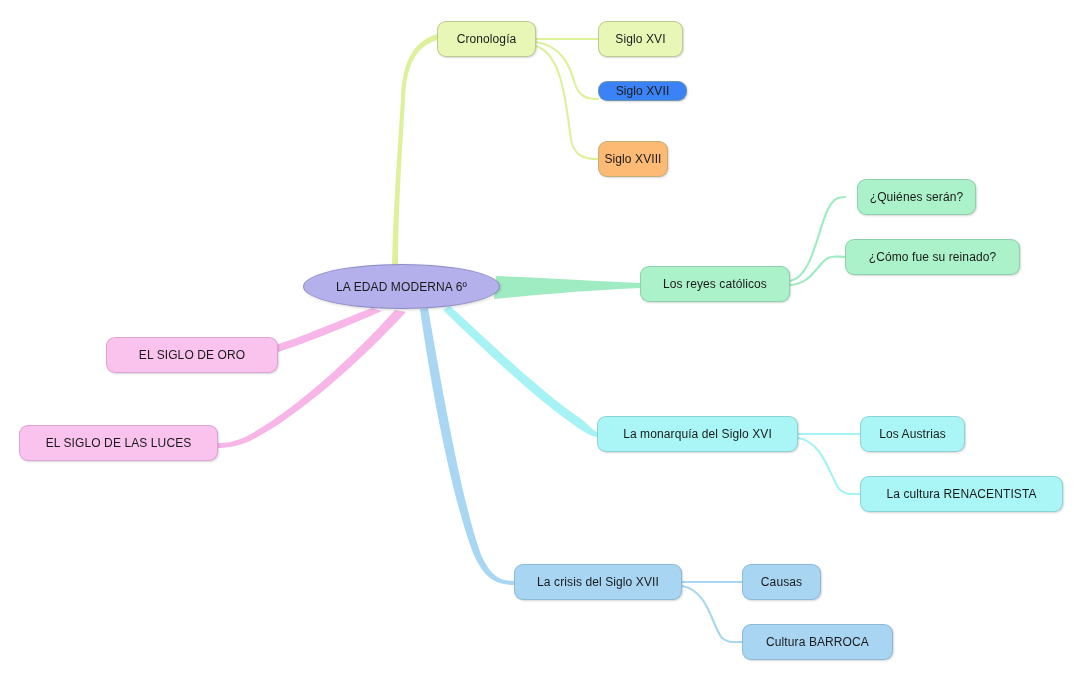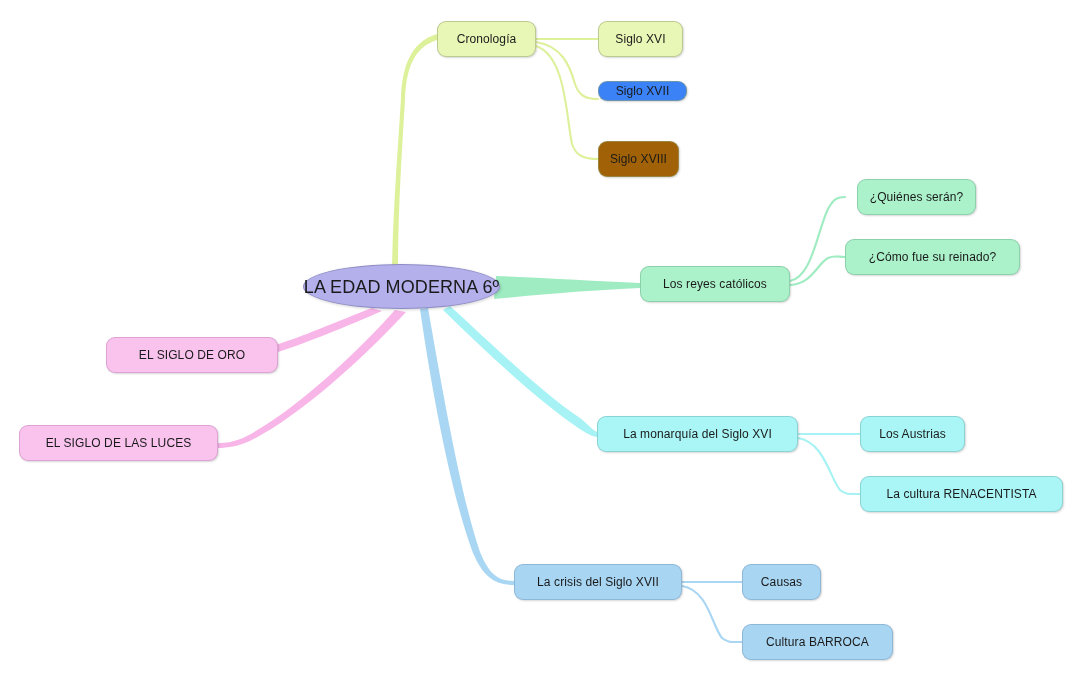--- a/index.html
+++ b/index.html
@@ -38,21 +38,21 @@
   }
   .node.box {
     border-radius: 9px;
     border: 1px solid rgba(120,130,110,0.45);
     box-shadow: 1px 1px 2px rgba(0,0,0,0.16);
   }
   .node.root {
     border-radius: 50%;
     border: 1px solid #8e8cc6;
     box-shadow: 1px 1px 3px rgba(0,0,0,0.18);
-    font-size: 18px;
+    font-size: 12px;
   }
   .node.box.lime   { border-color: rgba(150,165,110,0.55); }
   .node.box.mint   { border-color: rgba(110,175,140,0.50); }
   .node.box.cyan   { border-color: rgba(105,175,180,0.50); }
   .node.box.blue   { border-color: rgba(120,160,195,0.55); }
   .node.box.pink   { border-color: rgba(195,130,185,0.50); }
   .node-label {
     pointer-events: none;
   }
 </style>
@@ -132,21 +132,21 @@
   </div>
 
   <div class="node box lime" style="left:598px; top:21px; width:85px; height:36px; background:#e9f7b6;text-align:center;">
     <span class="node-label">Siglo XVI</span>
   </div>
 
   <div class="node box lime" style="left:598px; top:81px; width:89px; height:20px; background:#3b82f6;">
     <span class="node-label">Siglo XVII</span>
   </div>
 
-  <div class="node box lime" style="left:598px; top:141px; width:81px; height:36px; background:#a16207;">
+  <div class="node box lime" style="left:598px; top:141px; width:70px; height:36px; background:#fdba74;">
     <span class="node-label">Siglo XVIII</span>
   </div>
 
   <div class="node box mint" style="left:640px; top:266px; width:150px; height:36px; background:#abf2cb;">
     <span class="node-label">Los reyes católicos</span>
   </div>
 
   <div class="node box mint" style="left:845px; top:179px; width:119px; height:36px; background:#abf2cb;margin-left:12px;">
     <span class="node-label">¿Quiénes serán?</span>
   </div>

